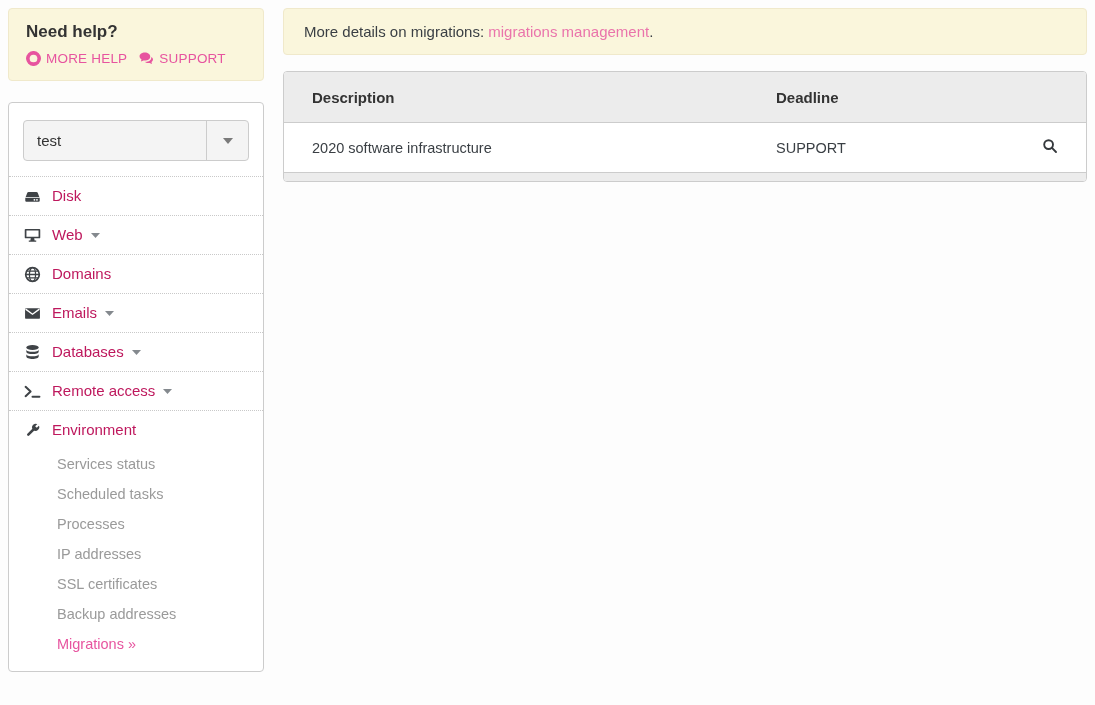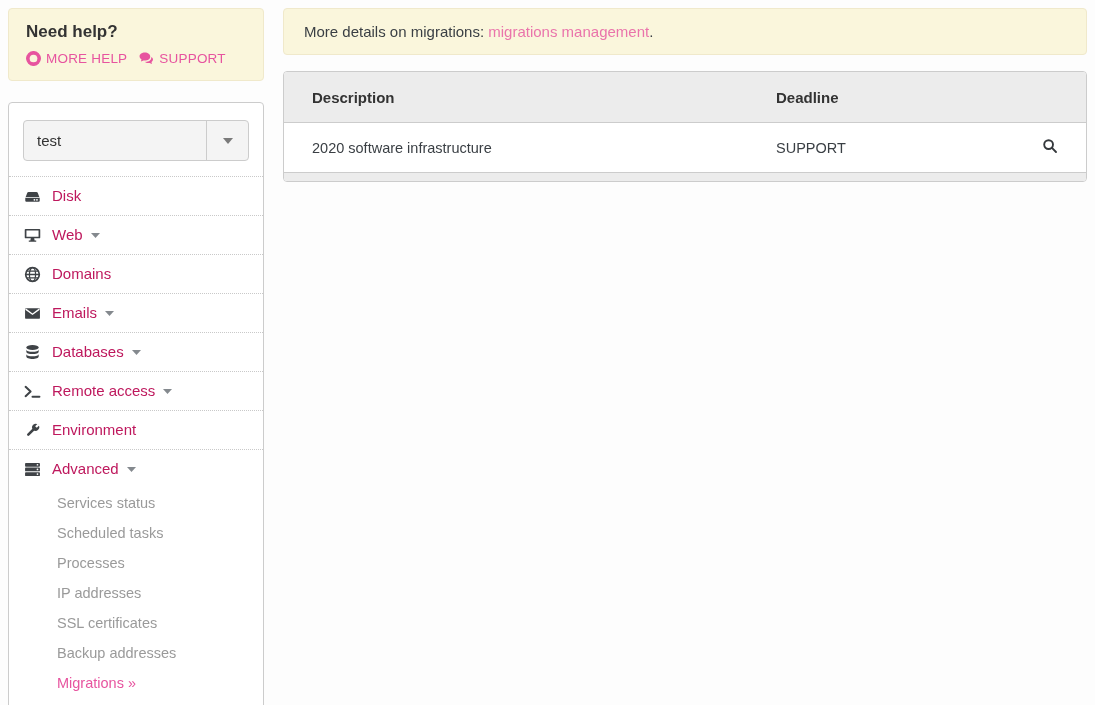--- a/index.html
+++ b/index.html
@@ -236,38 +236,20 @@
             <svg viewBox="0 0 16 16">
                 <g transform="rotate(45 8 8)" fill="#3f4347">
                   <circle cx="8" cy="3.8" r="3.3"></circle>
                   <rect x="6.8" y="3.8" width="2.4" height="11" rx="1.2"></rect>
                   <rect x="6.9" y="0" width="2.2" height="3.4" fill="#fff"></rect>
                 </g>
               </svg>
           </span>
           <span class="mlabel">Environment</span>
         </li>
-        <li class="menu-item">
-          <span class="micon">
-            <svg viewBox="0 0 16 16" fill="#3f4347">
-                <rect x="1" y="1.8" width="14" height="3.5" rx=".8"></rect>
-                <rect x="1" y="6.2" width="14" height="3.5" rx=".8"></rect>
-                <rect x="1" y="10.6" width="14" height="3.5" rx=".8"></rect>
-                <circle cx="12.7" cy="3.55" r=".8" fill="#fff"></circle>
-                <circle cx="12.7" cy="7.95" r=".8" fill="#fff"></circle>
-                <circle cx="12.7" cy="12.35" r=".8" fill="#fff"></circle>
-              </svg>
-          </span>
-          <span class="mlabel">Advanced</span>
-          <span class="caret">
-              <svg width="9" height="5" viewBox="0 0 9 5">
-                <path d="M0 0h9L4.5 5z" fill="#84898e"></path>
-              </svg>
-            </span>
-        </li>
       </ul>
 
       <ul class="submenu">
         <li class="submenu-item">Services status</li>
         <li class="submenu-item">Scheduled tasks</li>
         <li class="submenu-item">Processes</li>
         <li class="submenu-item">IP addresses</li>
         <li class="submenu-item">SSL certificates</li>
         <li class="submenu-item">Backup addresses</li>
         <li class="submenu-item active">Migrations »</li>

